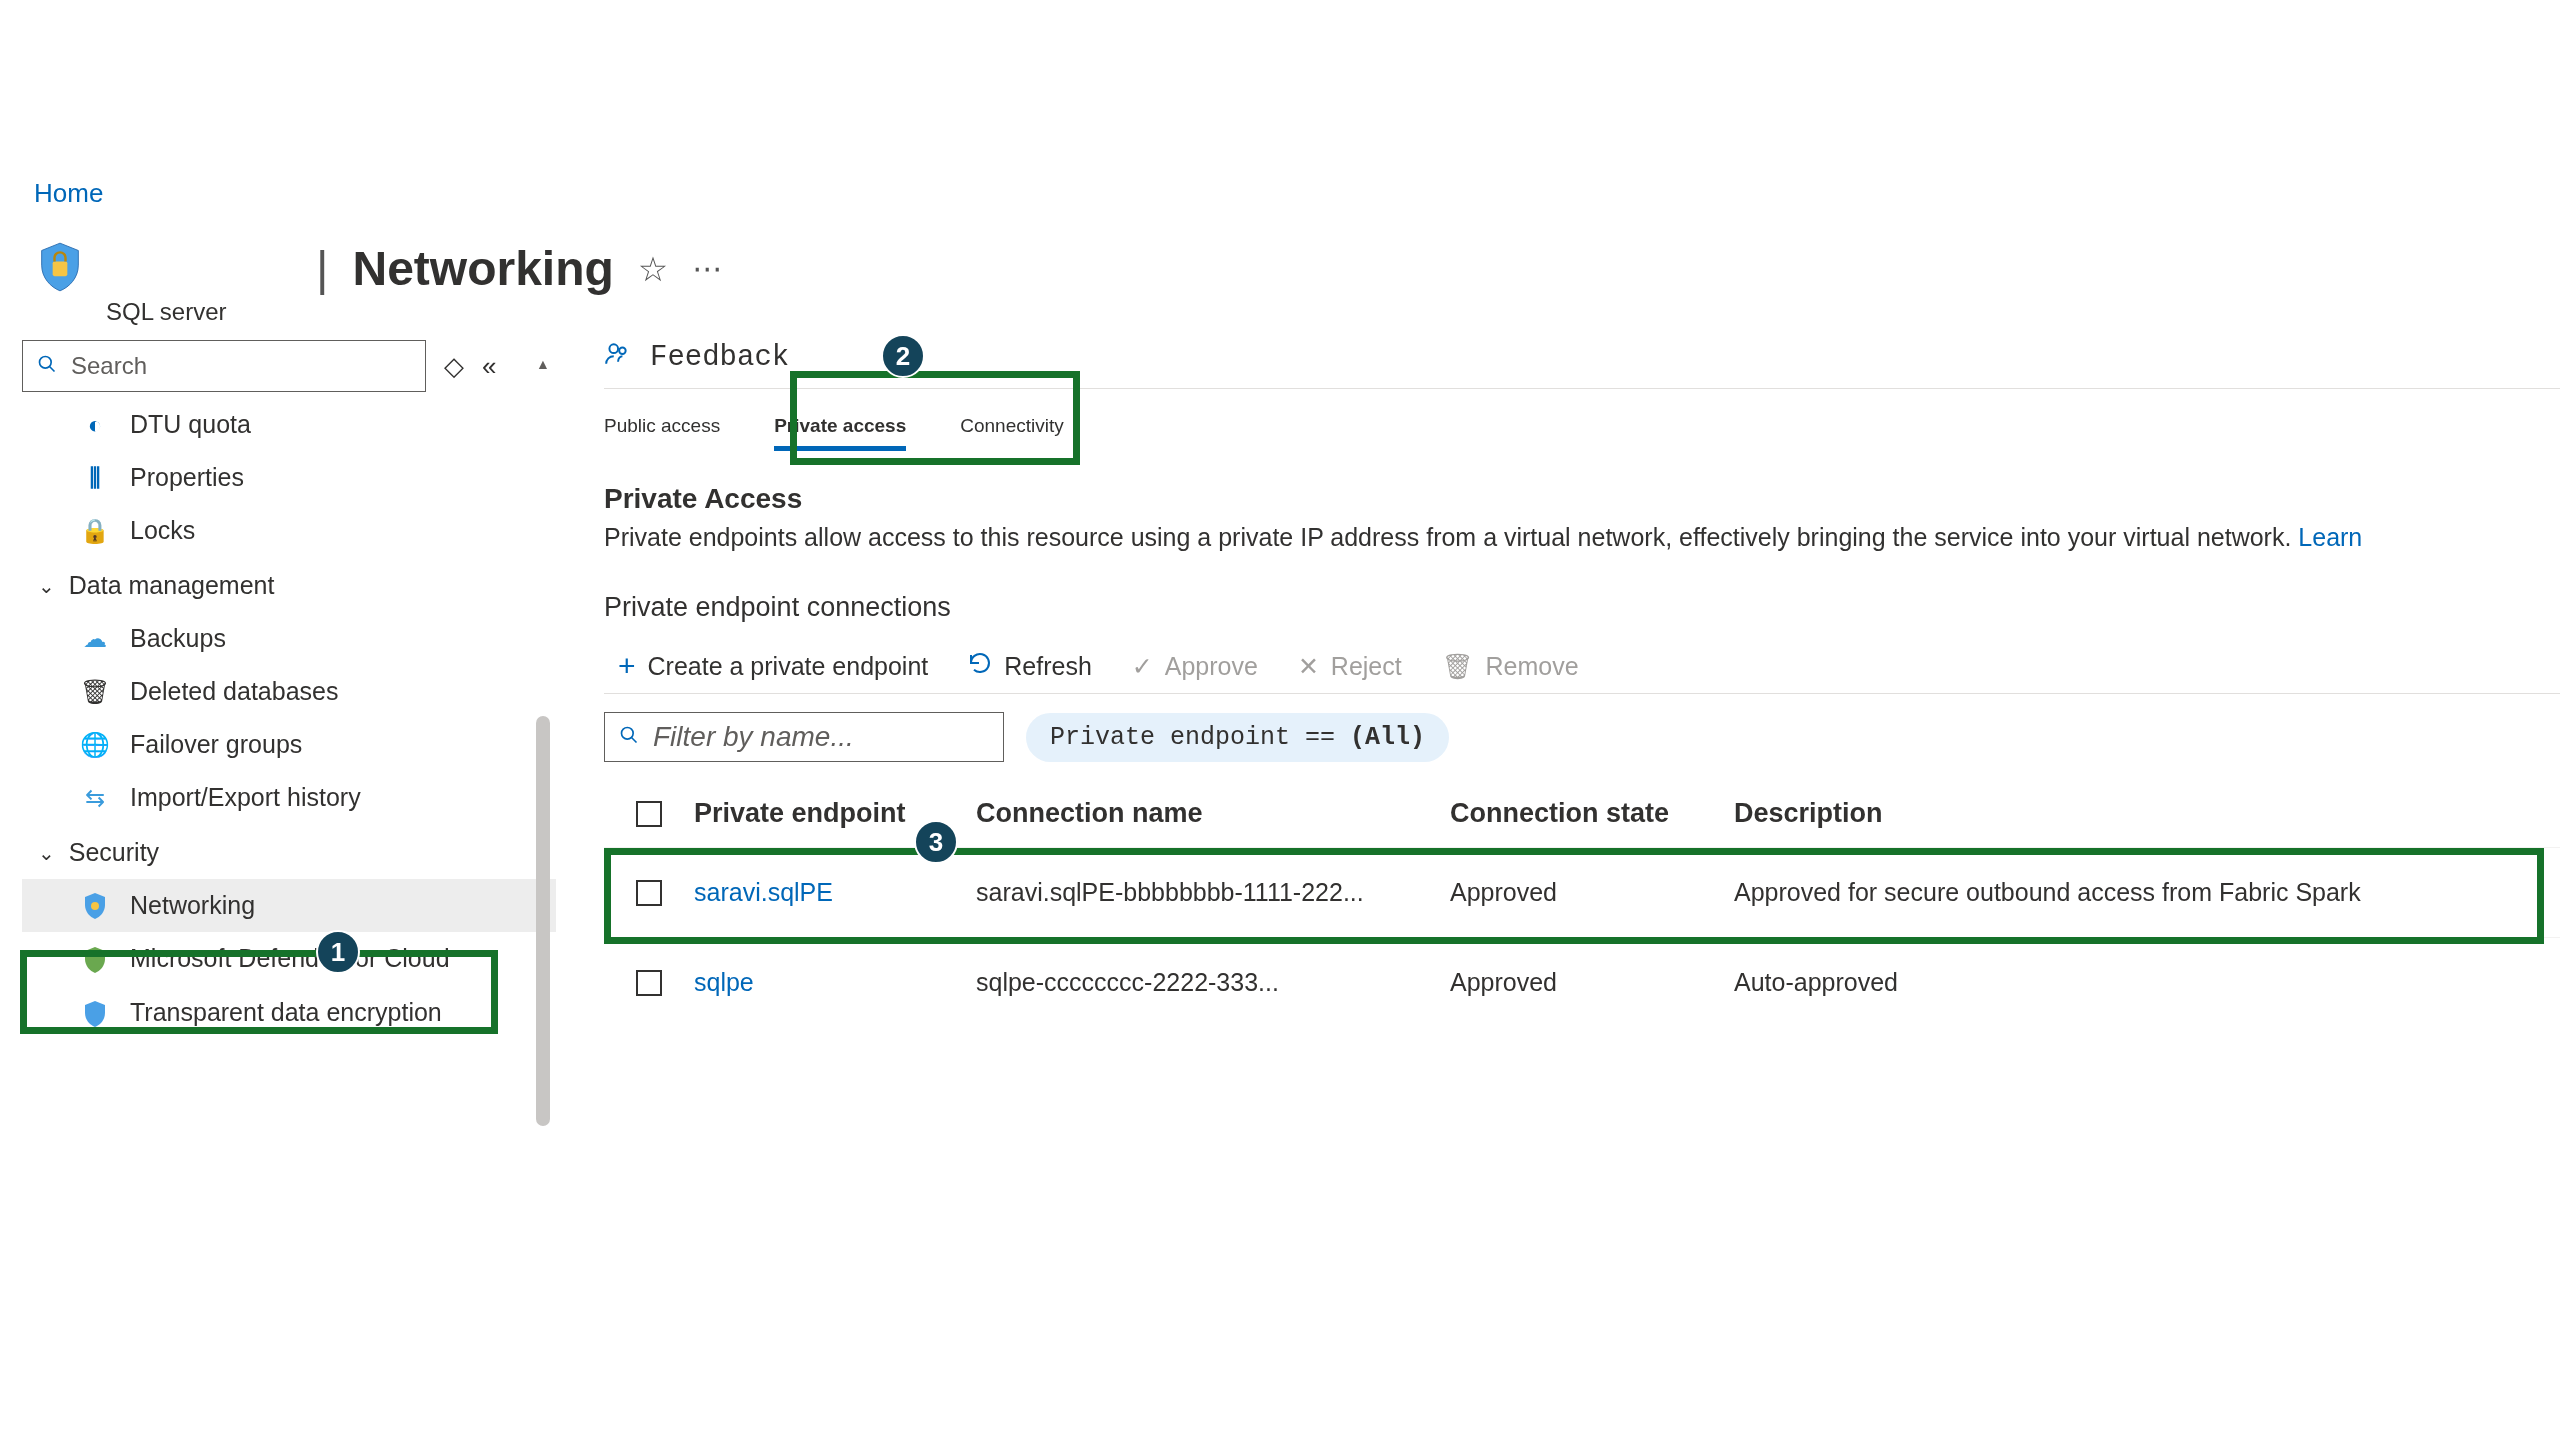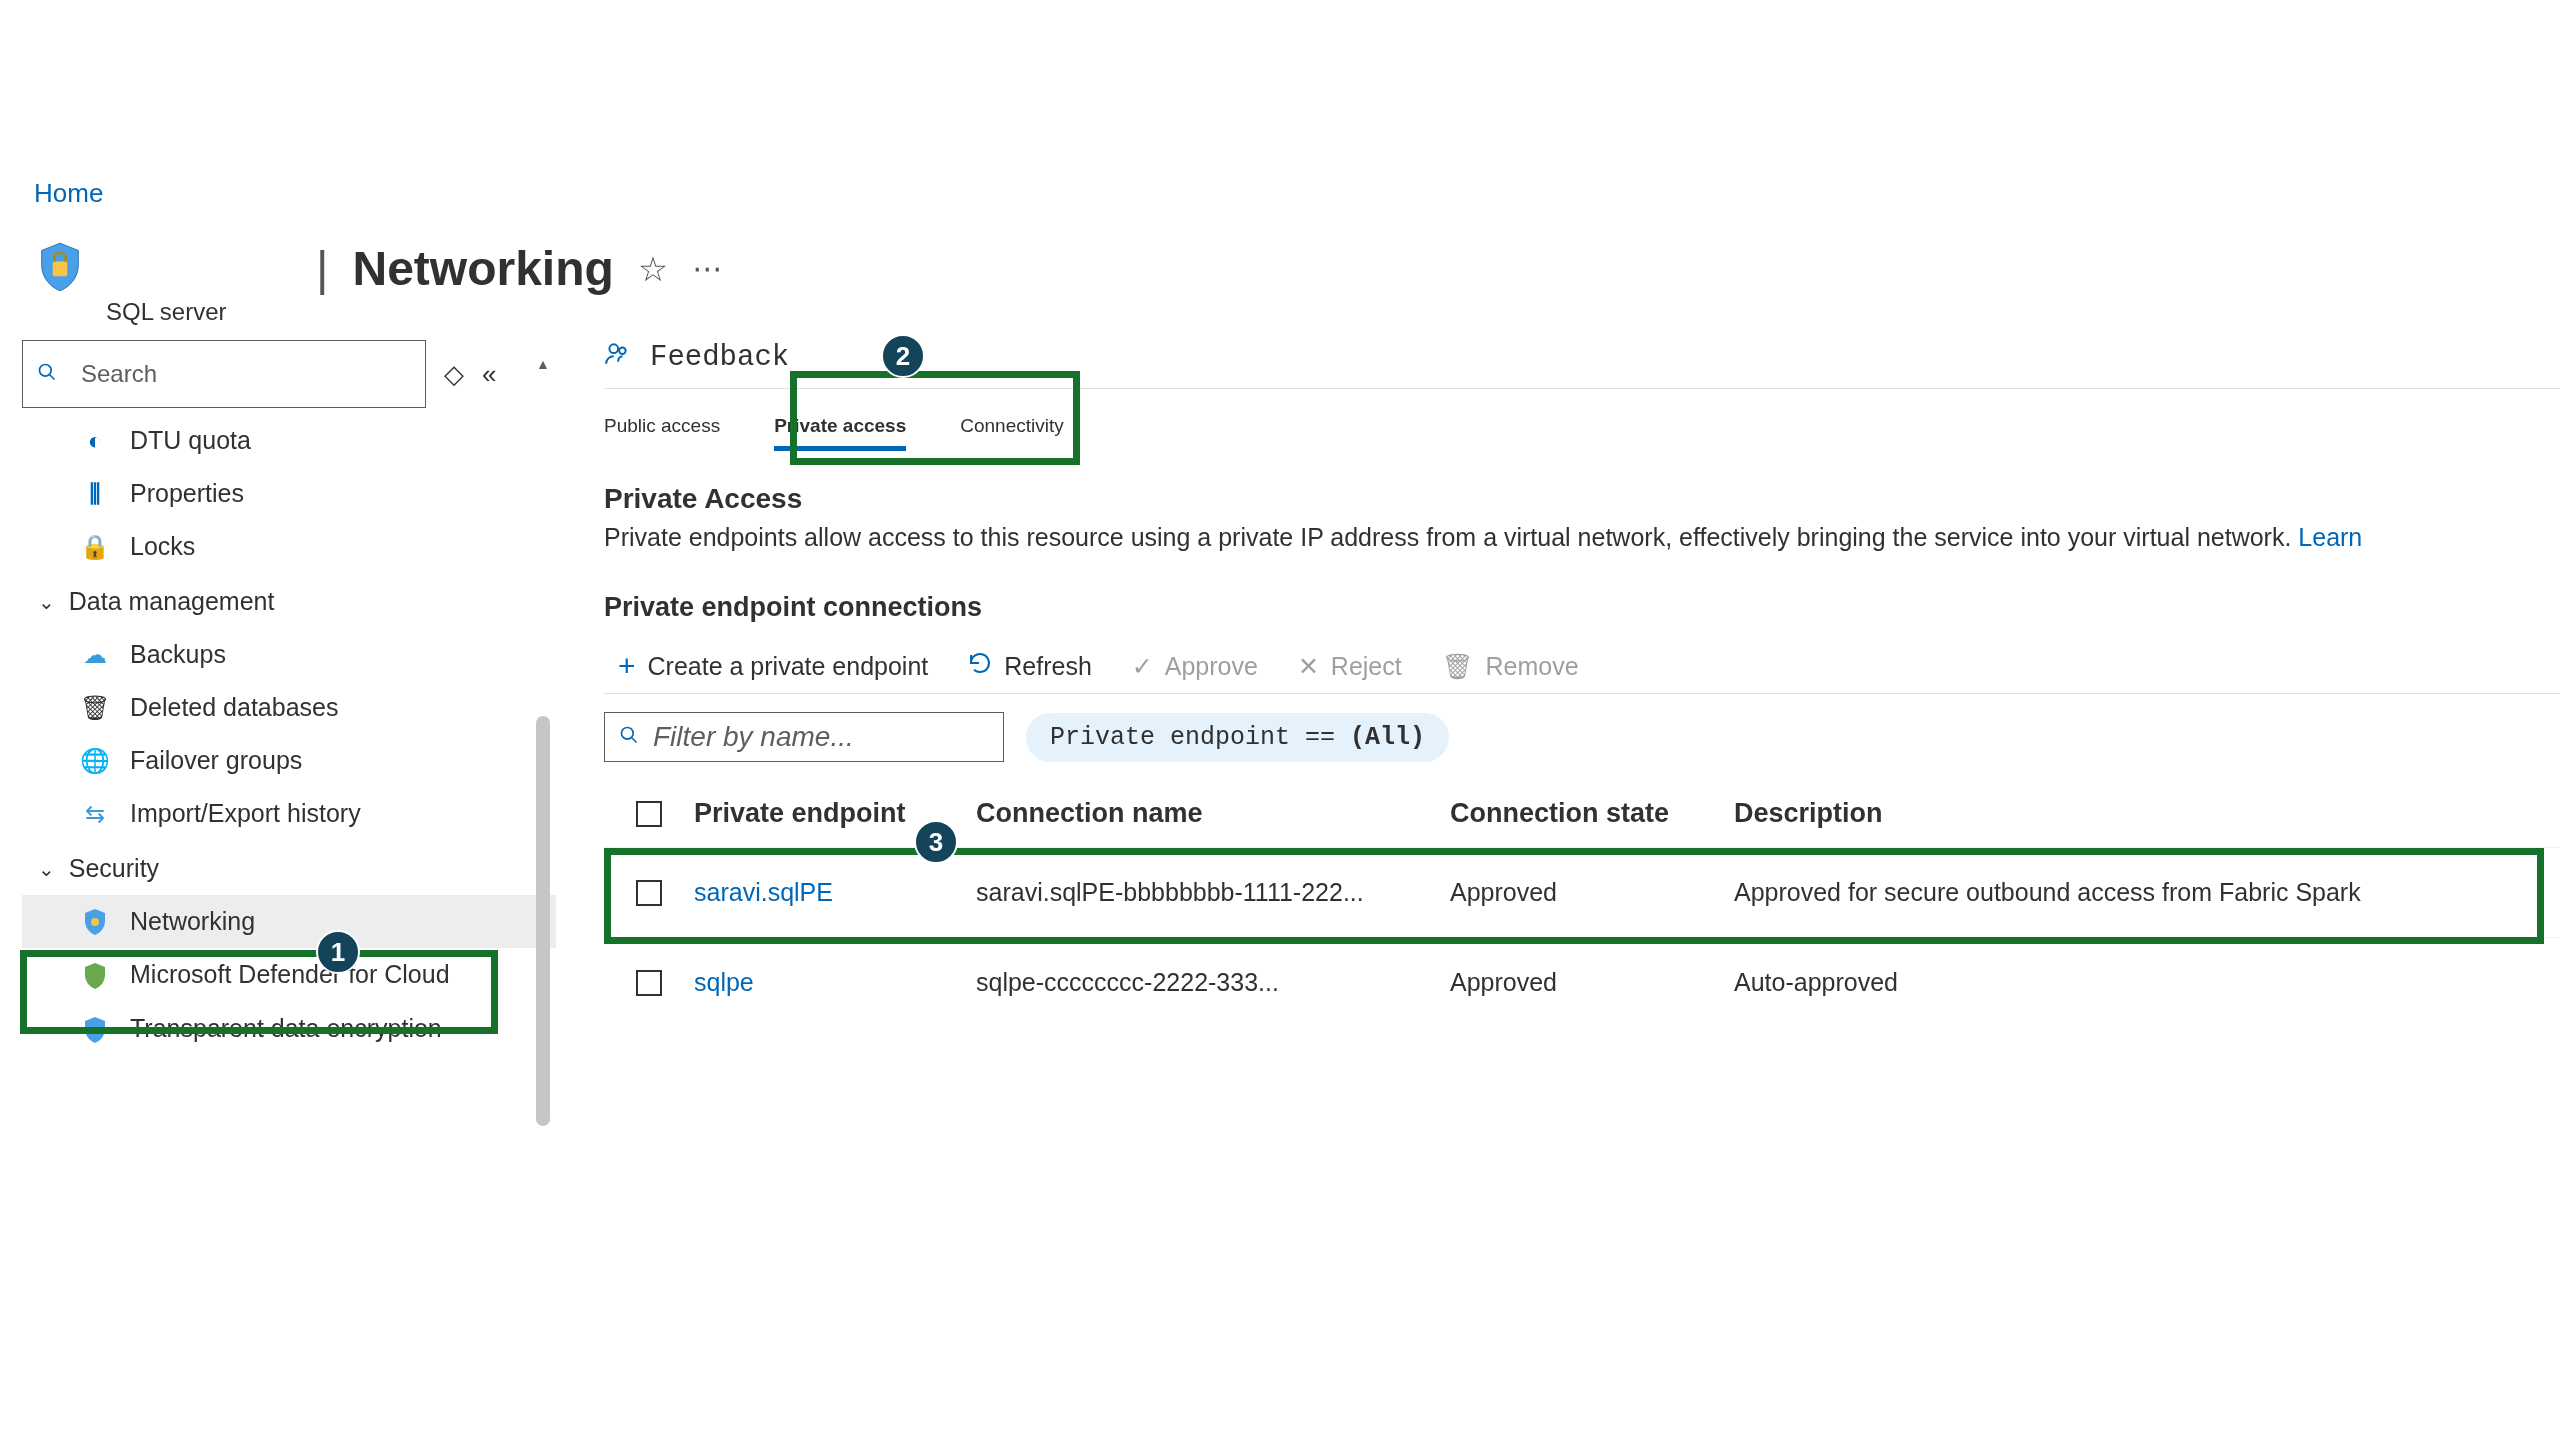--- a/index.html
+++ b/index.html
@@ -33,23 +33,23 @@
   .star-icon { font-size: 34px; color:#555; cursor:pointer; }
   .dots-icon { font-size: 30px; color:#555; cursor:pointer; letter-spacing:1px; }
   .subtitle { font-size: 24px; color:#323130; margin-top: 2px; }
 
   .content-row { display:flex; align-items:flex-start; }
 
   
   .sidebar-col { width: 556px; padding-left: 22px; padding-top: 14px; position:relative; }
   .search-row { display:flex; align-items:center; gap: 18px; margin-bottom: 6px; }
   .search-box {
-    display:flex; align-items:center; gap: 24px;
+    display:flex; align-items:center; gap: 14px;
     border: 1px solid #605e5c;
-    width: 404px; height: 68px;
+    width: 404px; height: 52px;
     padding: 0 14px;
     font-size: 24px;
     color:#605e5c;
   }
   .search-box input {
     border:none; outline:none; font-size:24px; width:100%;
     font-family: inherit; color:#323130;
   }
   .search-box input::placeholder { color:#605e5c; }
   .sort-icon, .collapse-icon { font-size: 26px; color:#323130; cursor:pointer; }
@@ -123,21 +123,21 @@
   .tab-item { padding-bottom: 12px; cursor:pointer; position:relative; }
   .tab-item.active { font-weight:600; }
   .tab-item.active::after {
     content:""; position:absolute; left:0; right:0; bottom:-2px;
     height:5px; background:#0067b8;
   }
   .tab-highlight { border:7px solid #16722a; position:absolute; }
 
   .section-title { font-size:28px; font-weight:600; margin-top:34px; }
   .section-desc { font-size:25px; margin-top:8px; }
-  .section-sub { font-size:27px; font-weight:700; margin-top:40px; }
+  .section-sub { font-size:27px; font-weight:400; margin-top:40px; }
 
   .actions-row {
     display:flex; align-items:center; gap: 40px;
     padding: 26px 0 10px 14px;
     border-bottom: 1px solid #e1dfdd;
     font-size:25px;
   }
   .action-btn { display:flex; align-items:center; gap:12px; cursor:pointer; }
   .action-btn.disabled { color:#a19f9d; }
   .action-icon.blue { color:#0067b8; }

